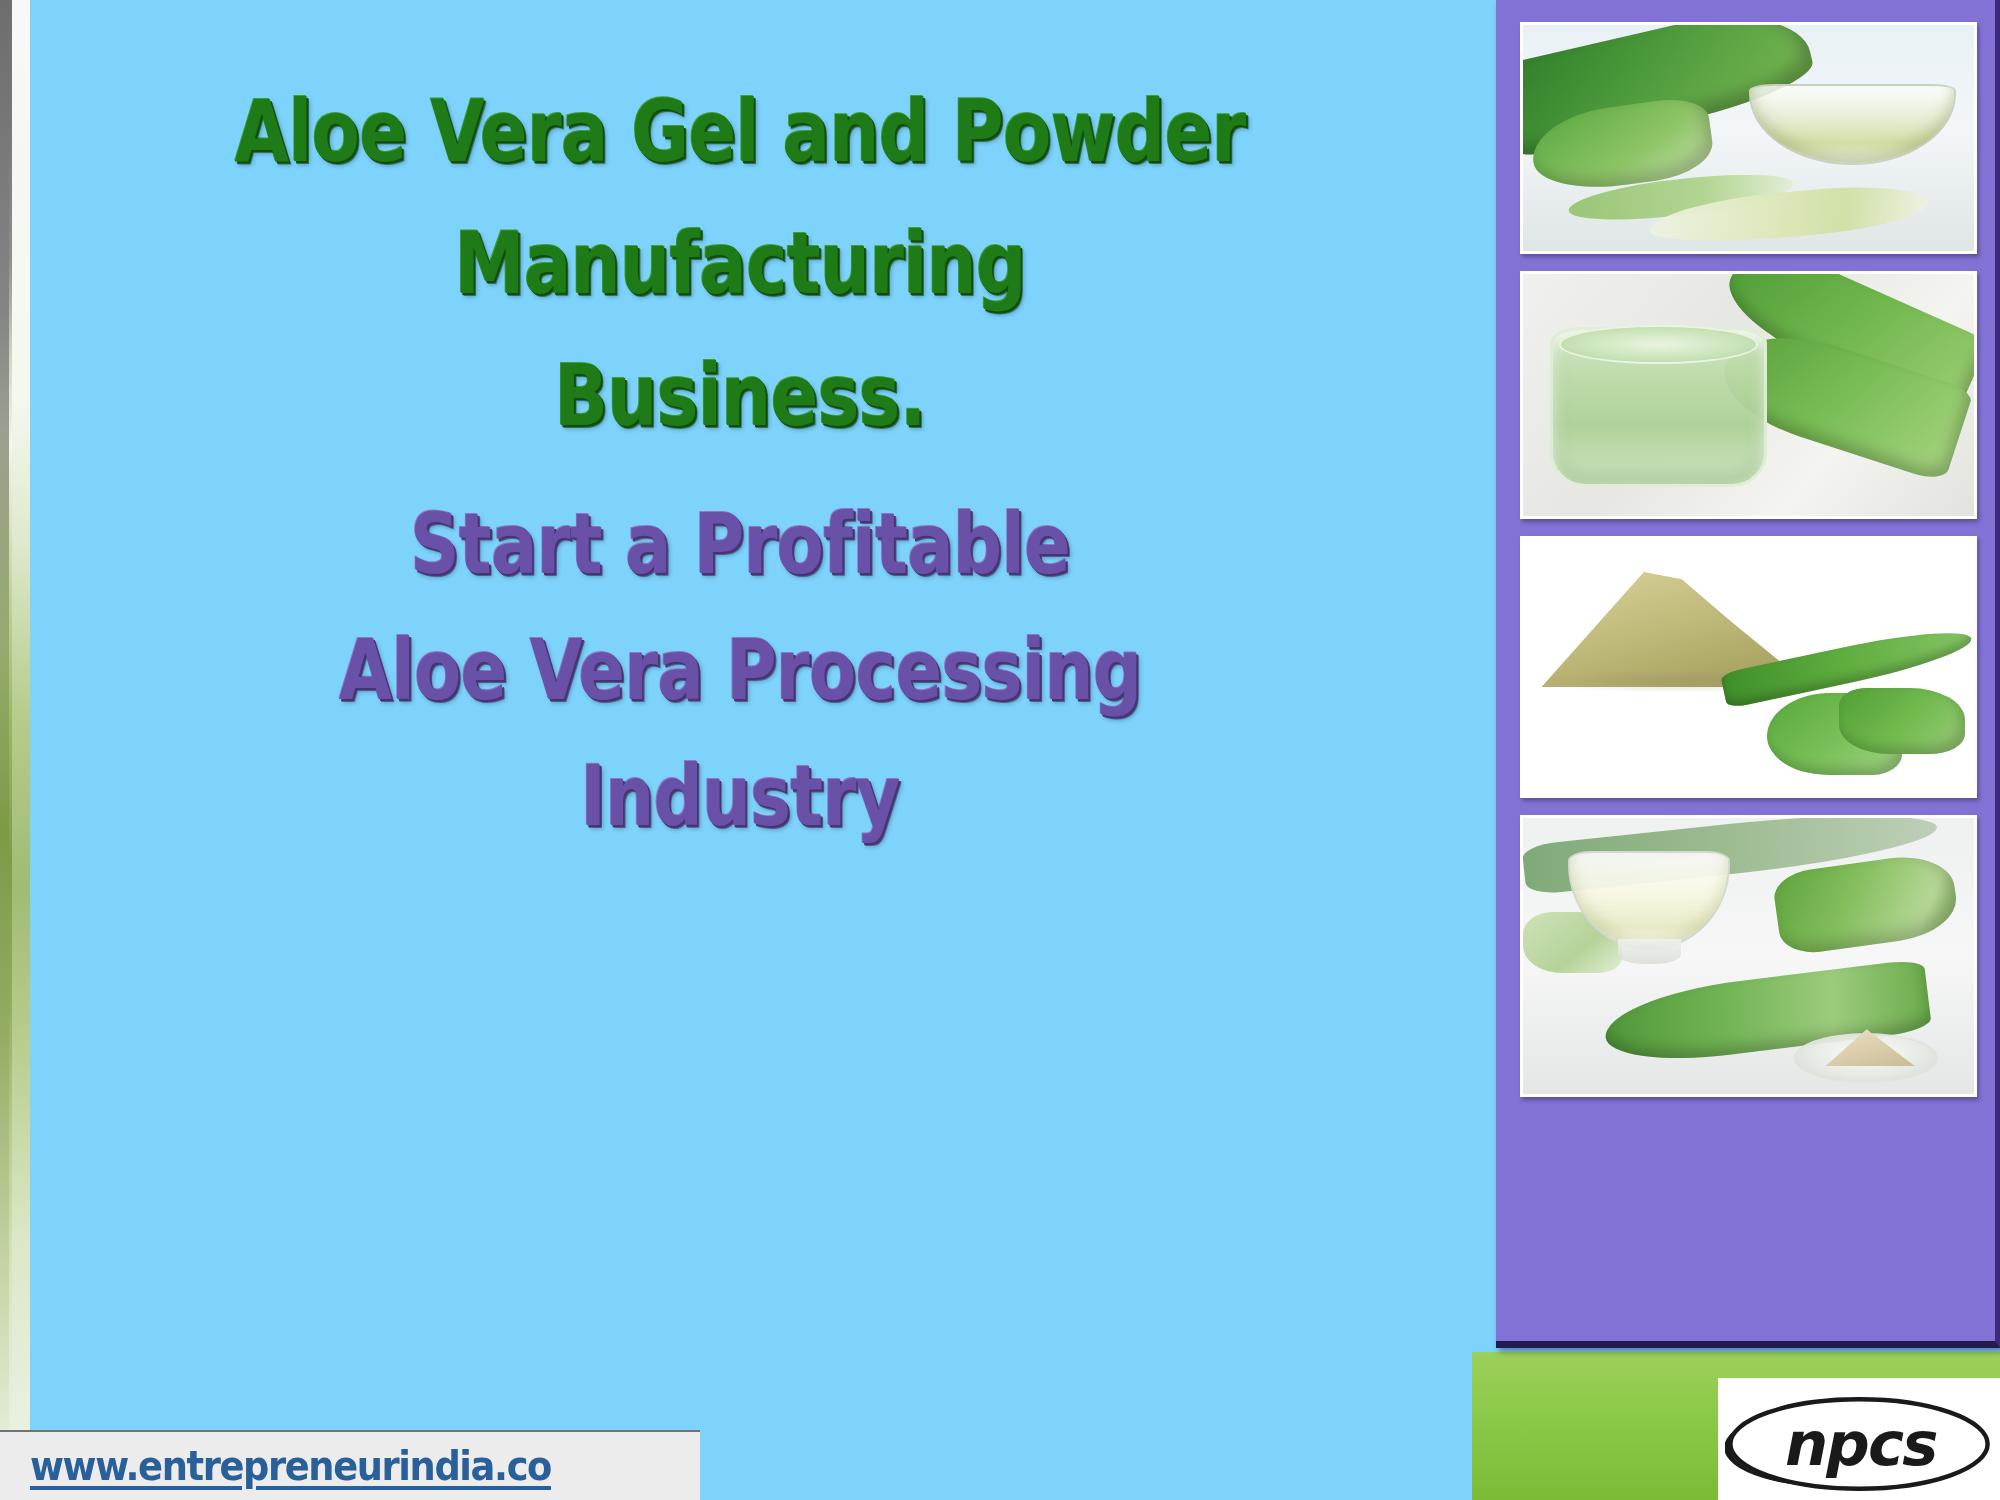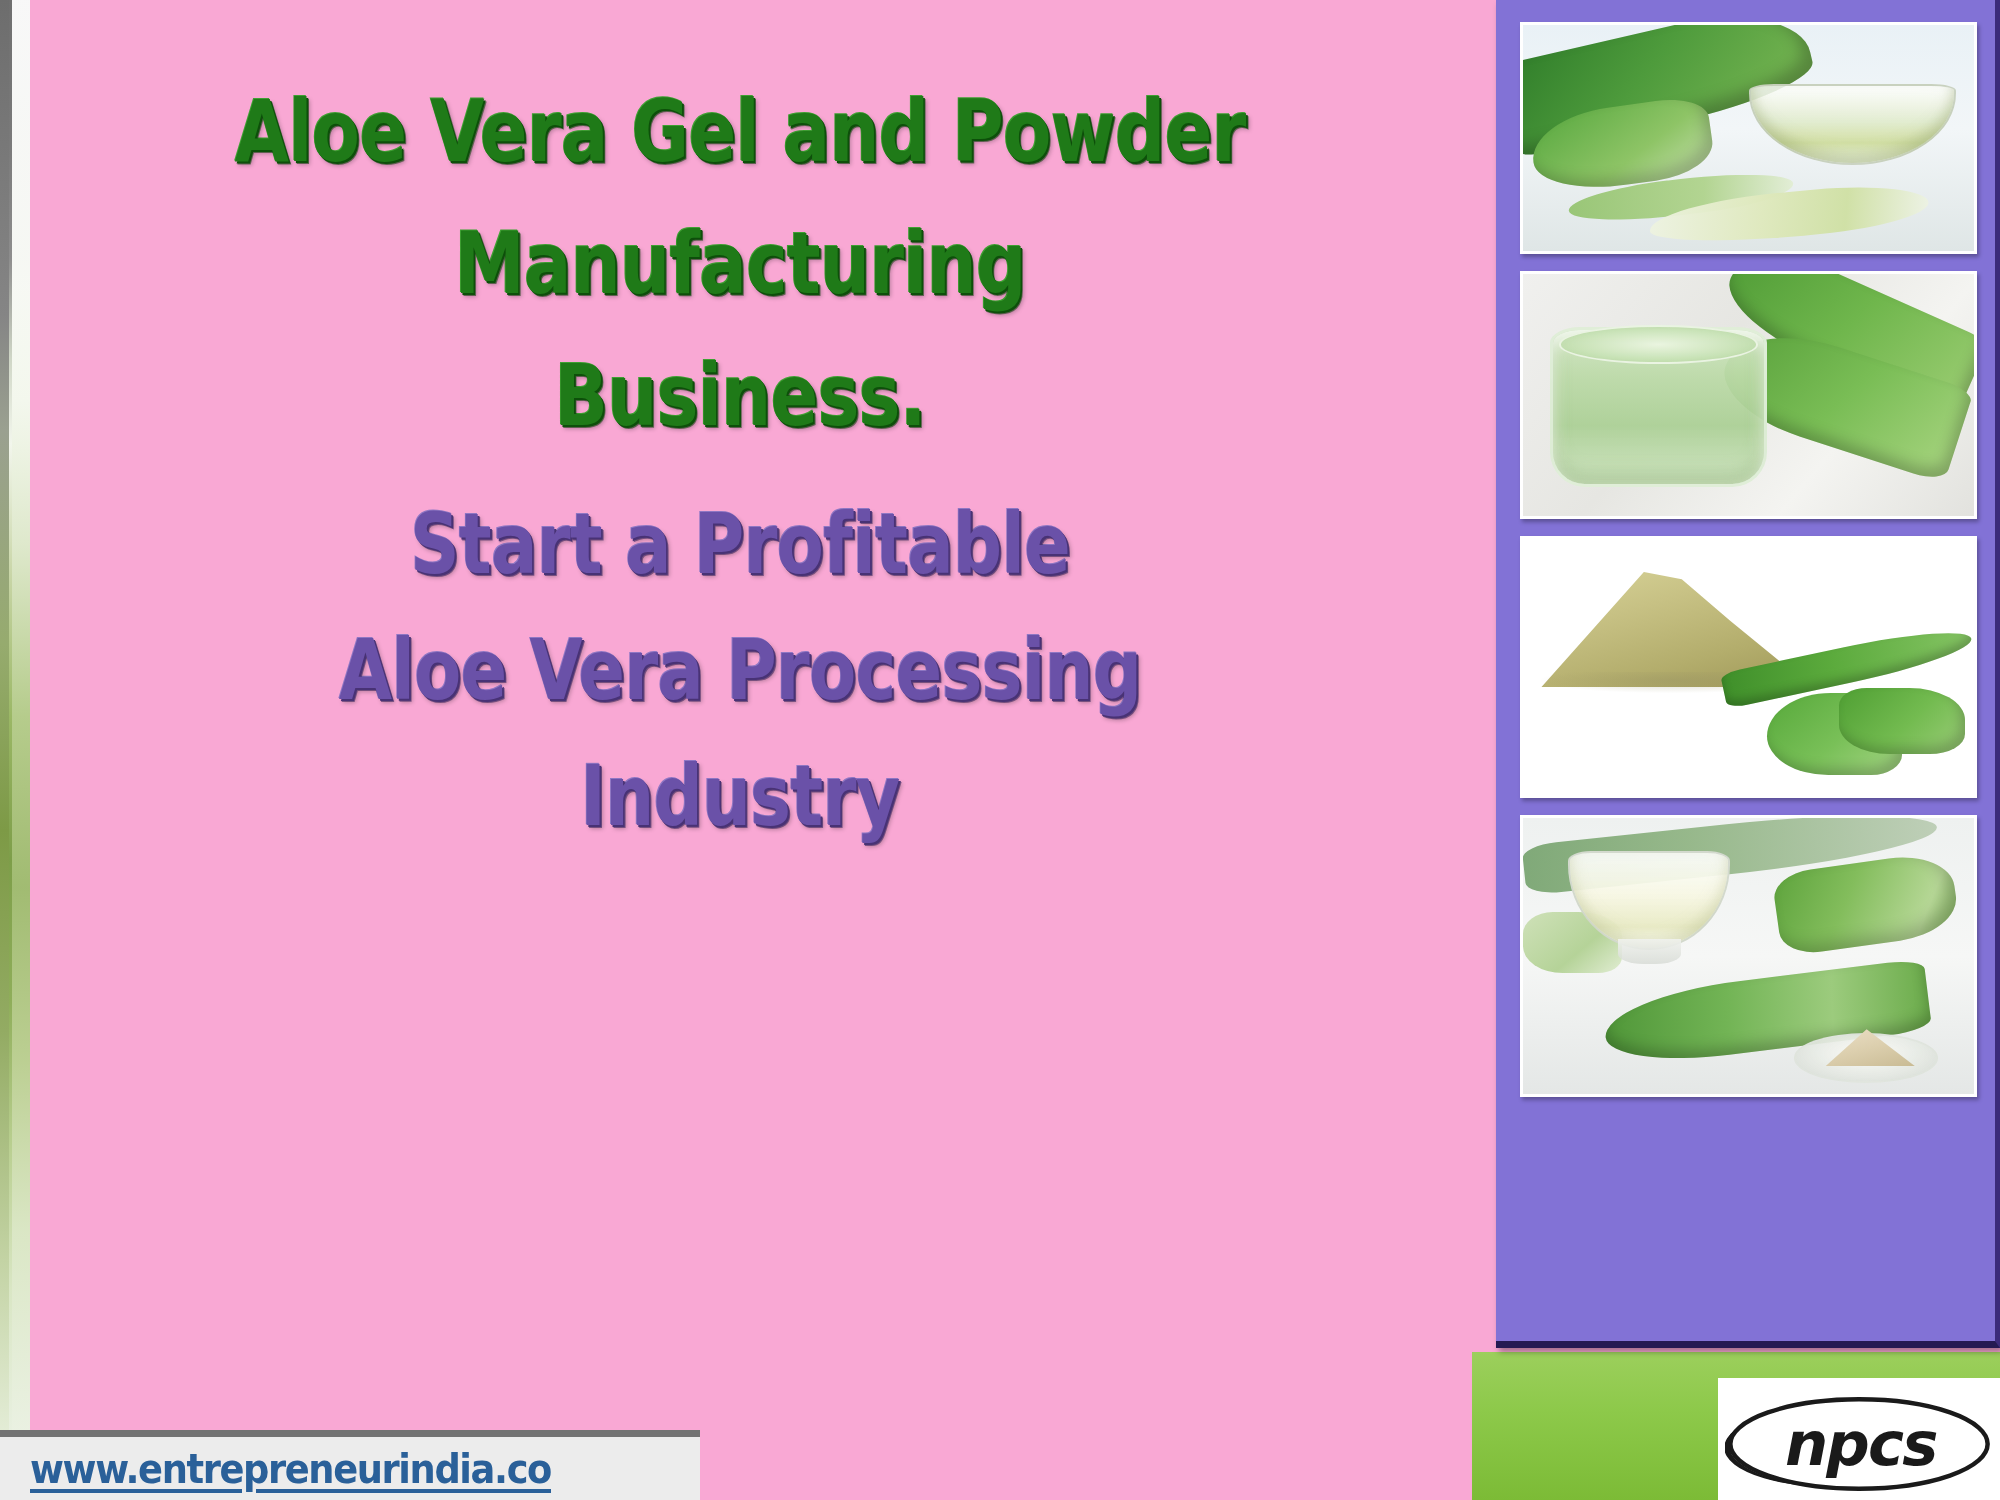--- a/index.html
+++ b/index.html
@@ -7,21 +7,21 @@
   body {
     font-family:"Liberation Sans", sans-serif;
     background:#e7efdf;
     position:relative;
     overflow:hidden;
   }
 
   
   #slide {
     position:absolute; inset:0;
-    background:#f9a8d4;
+    background:#7dd3fc;
   }
 
   
   .left-strip {
     position:absolute; left:0; top:0; width:30px; height:1432px;
     background:linear-gradient(to bottom,
         #6f6f6f 0%, #7a7a7a 10%, #8d8d8d 18%,
         #cfd6c6 25%, #f2f6ec 31%,
         #c9d6a8 40%, #9bb866 50%, #7d9e49 60%,
         #8fae5a 70%, #b9cf90 80%, #d9e6c4 90%, #e8f0e0 100%);
@@ -240,21 +240,21 @@
     z-index:5;
     display:flex; align-items:center; justify-content:center;
   }
   .logo-box svg { width:268px; height:108px; display:block; }
 
   
   .url-bar {
     position:absolute;
     left:0; top:1430px; width:700px; height:70px;
     background:#ececec;
-    border-top:7px solid #737373;
+    border-top:2px solid #737373;
     display:flex; align-items:center;
     z-index:6;
   }
   .url-link {
     margin-left:30px;
     font-family:"DejaVu Sans", sans-serif;
     font-weight:bold;
     font-size:40px;
     letter-spacing:-1.5px;
     color:#2a6099;

